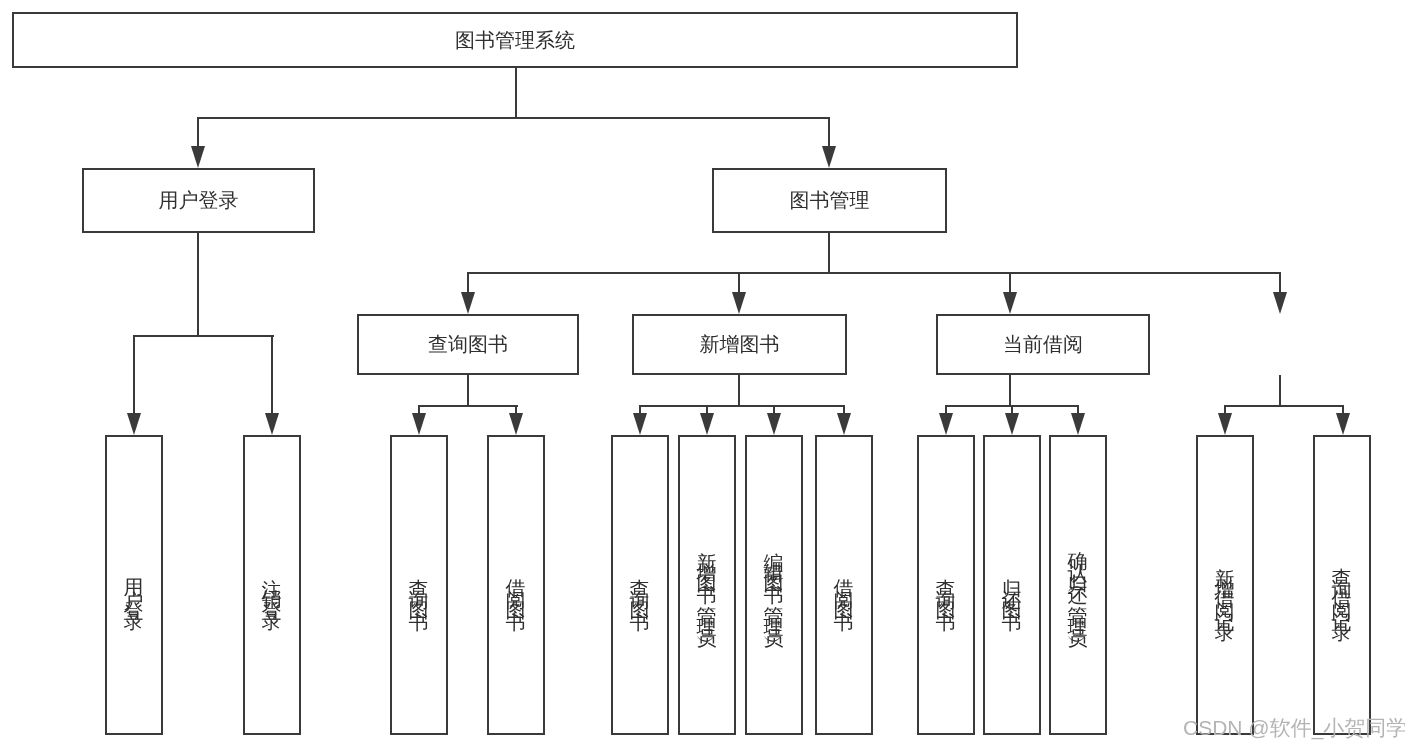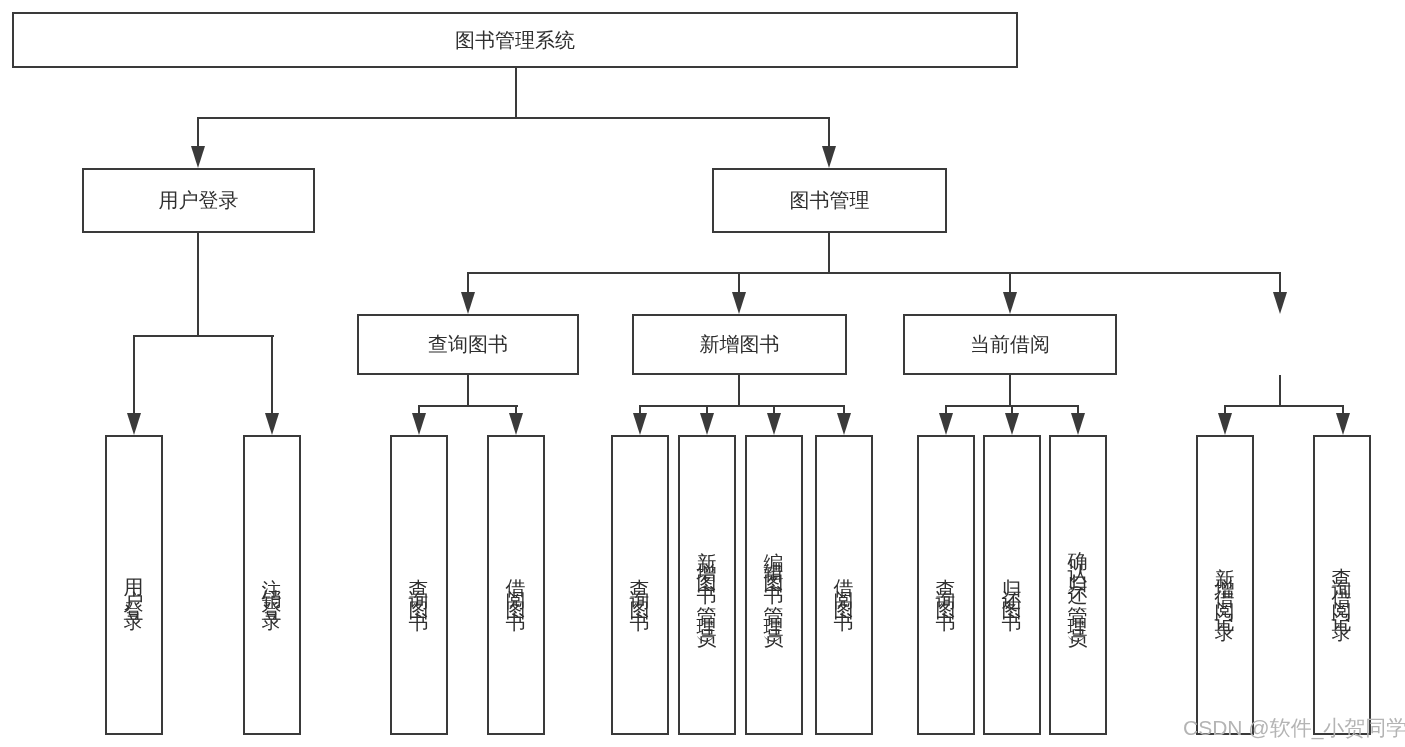--- a/index.html
+++ b/index.html
@@ -126,21 +126,21 @@
   <div class="node" style="left:712px;top:168px;width:235px;height:65px;">
     <span class="lbl">图书管理</span>
   </div>
 
   <div class="node" style="left:357px;top:314px;width:222px;height:61px;">
     <span class="lbl">查询图书</span>
   </div>
   <div class="node" style="left:632px;top:314px;width:215px;height:61px;">
     <span class="lbl">新增图书</span>
   </div>
-  <div class="node" style="left:903px;top:314px;width:214px;height:61px;">
+  <div class="node" style="left:936px;top:314px;width:214px;height:61px;">
     <span class="lbl">当前借阅</span>
   </div>
 
   <div class="node leaf" style="left:105px;">
     <span class="lbl">用户登录</span>
   </div>
   <div class="node leaf" style="left:243px;">
     <span class="lbl">注销登录</span>
   </div>
   <div class="node leaf" style="left:390px;">

